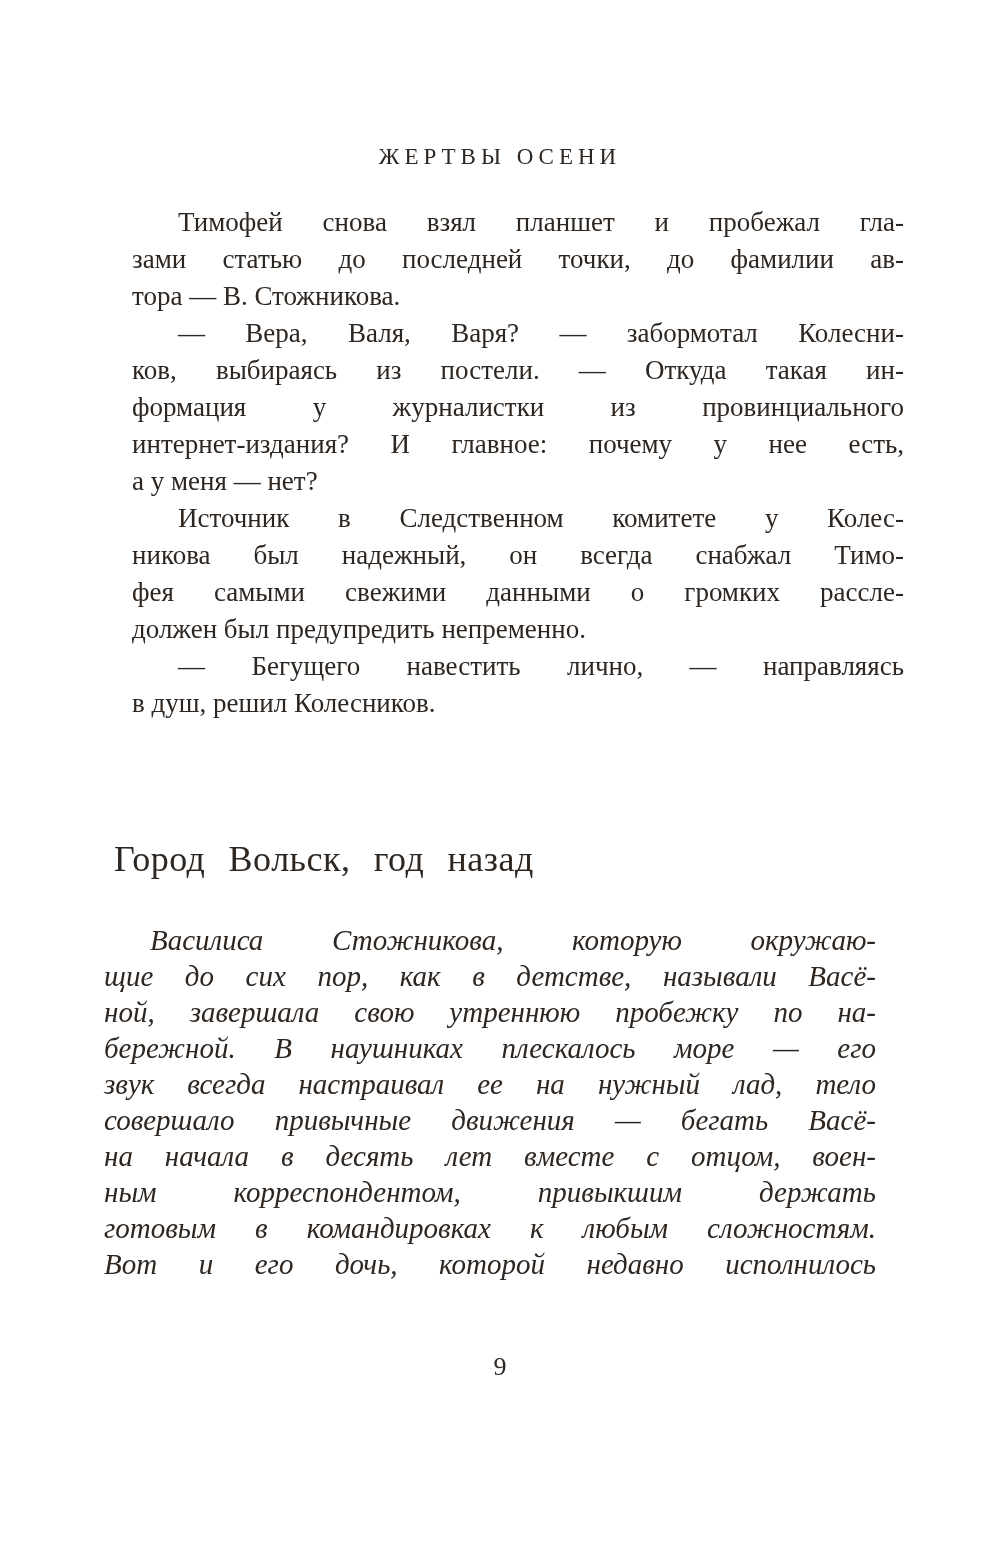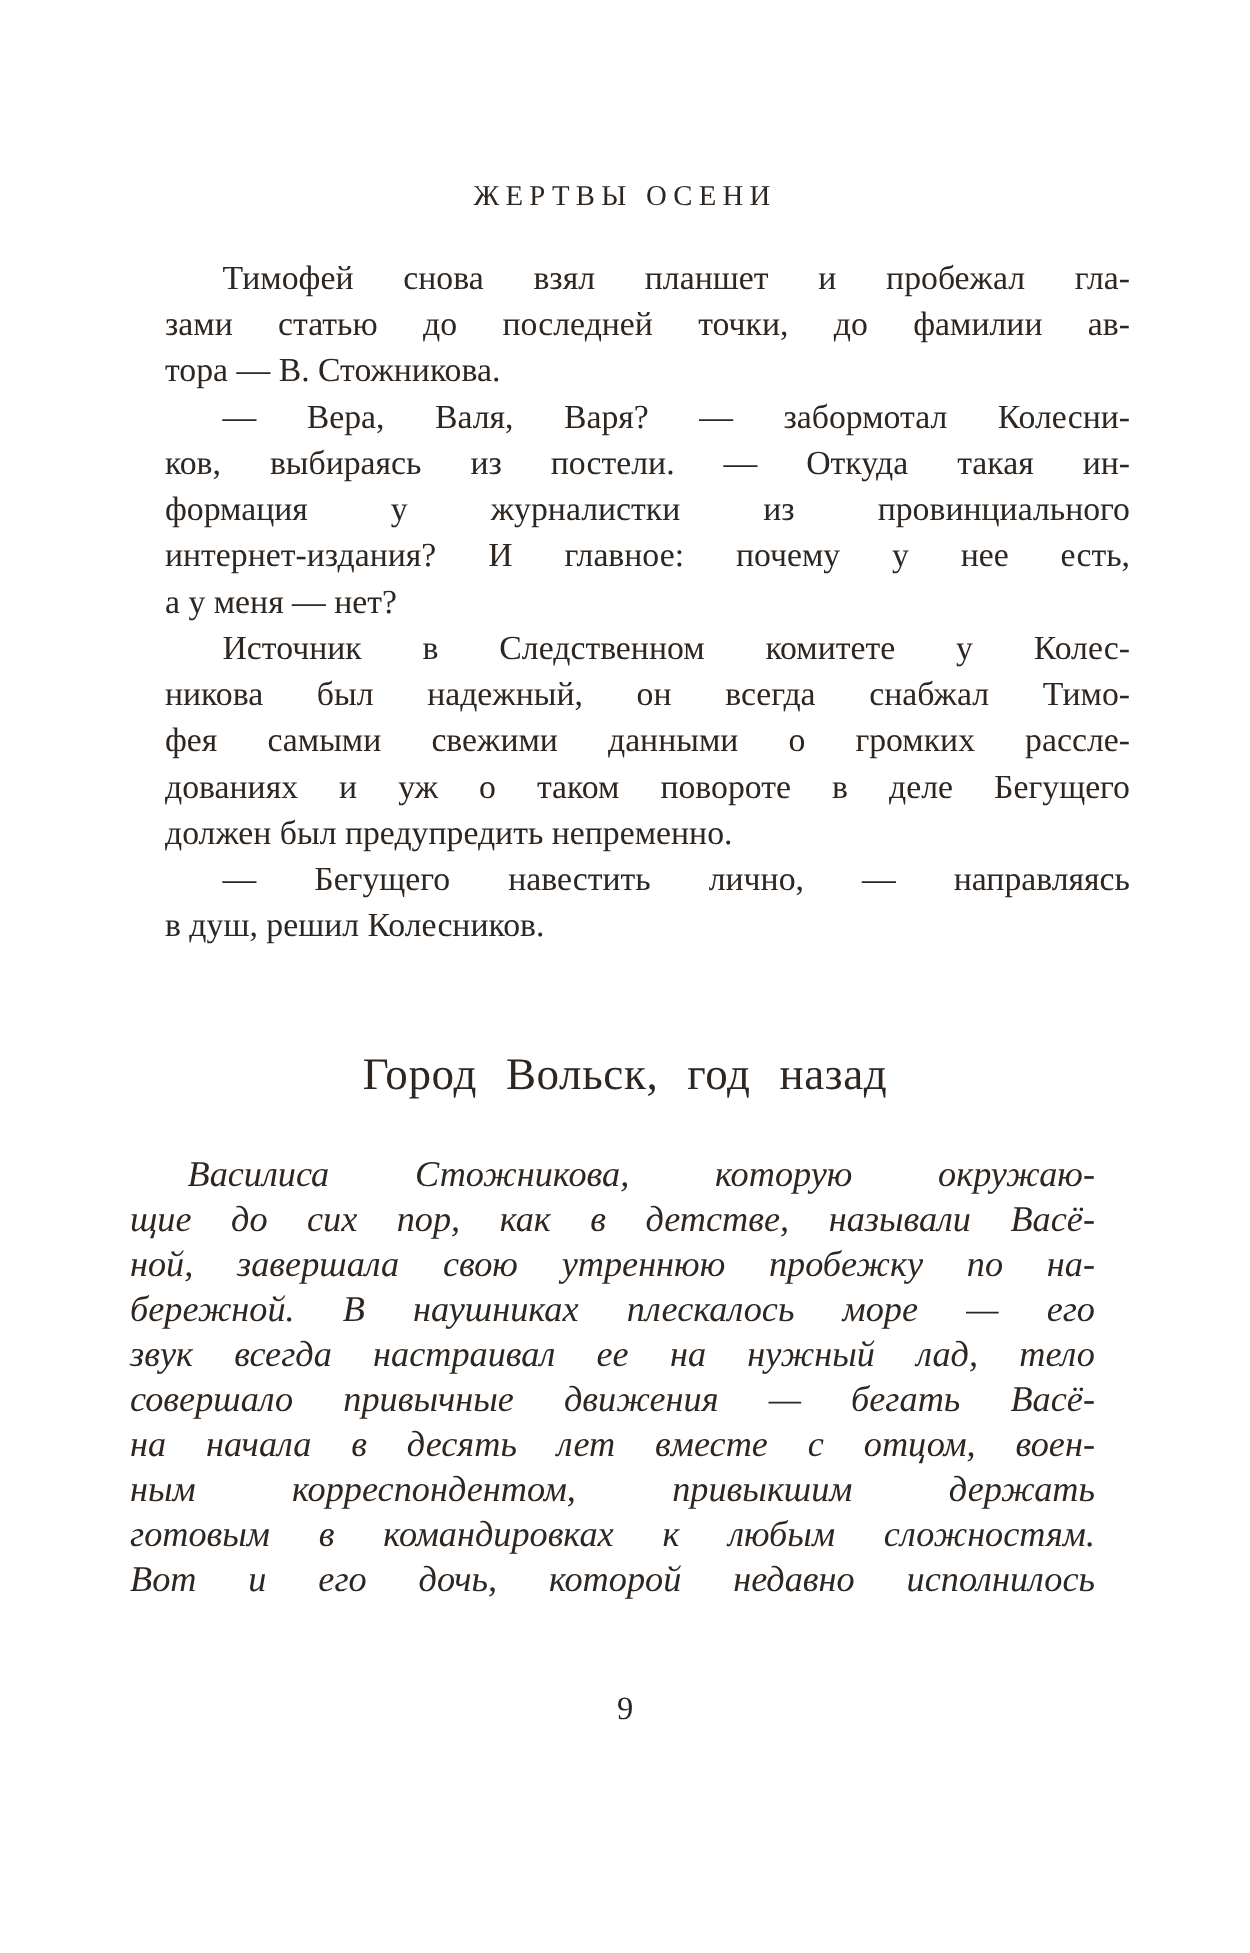--- a/index.html
+++ b/index.html
@@ -46,21 +46,21 @@
     text-indent: 46px;
   }
   .para:not(.justify-all) .line:last-child {
     text-align-last: left;
   }
   .section-heading {
     position: absolute;
     top: 838px;
     left: 114px;
     width: 772px;
-    text-align: center;
+    text-align: left;
     font-size: 36px;
     letter-spacing: 0.5px;
     word-spacing: 0.38em;
     white-space: nowrap;
   }
   .italic-column {
     position: absolute;
     top: 922px;
     left: 104px;
     width: 772px;
@@ -94,21 +94,20 @@
         <div class="line">— Вера, Валя, Варя? — забормотал Колесни-</div>
         <div class="line">ков, выбираясь из постели. — Откуда такая ин-</div>
         <div class="line">формация у журналистки из провинциального</div>
         <div class="line">интернет-издания? И главное: почему у нее есть,</div>
         <div class="line">а у меня — нет?</div>
       </div>
     <div class="para roman">
         <div class="line">Источник в Следственном комитете у Колес-</div>
         <div class="line">никова был надежный, он всегда снабжал Тимо-</div>
         <div class="line">фея самыми свежими данными о громких рассле-</div>
-        <div class="line">дованиях и уж о таком повороте в деле Бегущего</div>
         <div class="line">должен был предупредить непременно.</div>
       </div>
     <div class="para roman">
         <div class="line">— Бегущего навестить лично, — направляясь</div>
         <div class="line">в душ, решил Колесников.</div>
       </div>
   </div>
 
   <div class="section-heading">Город Вольск, год назад</div>
 

